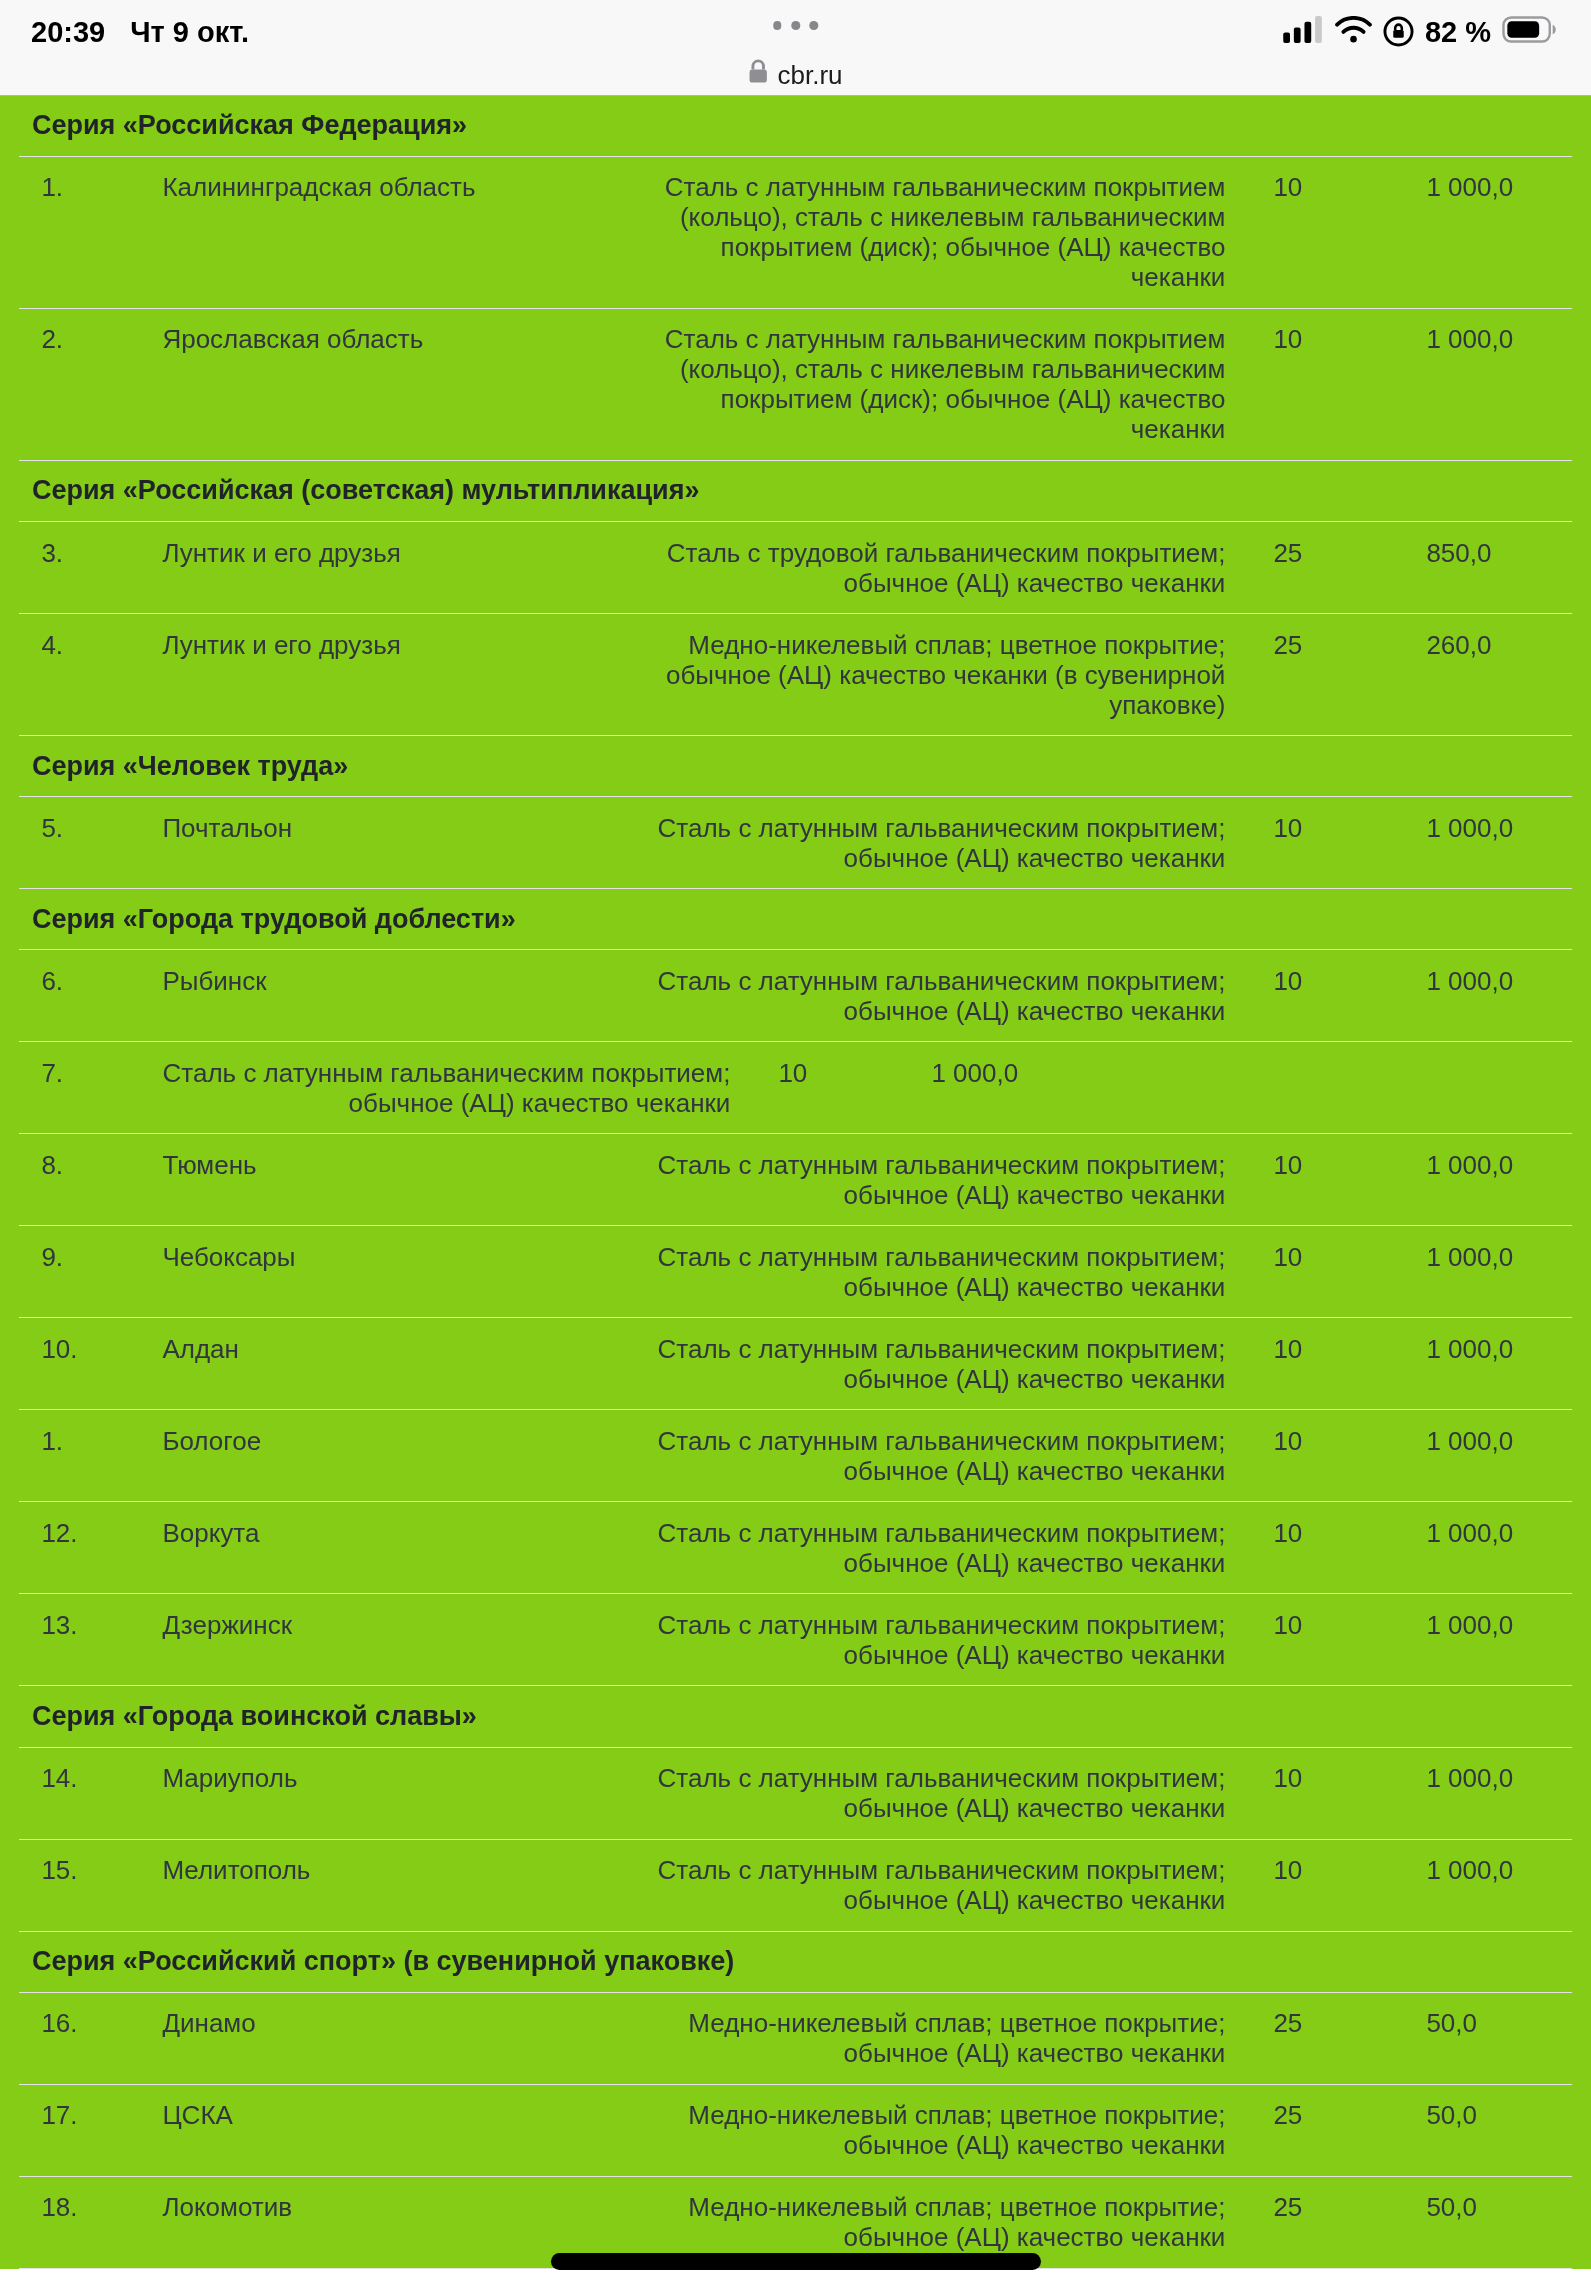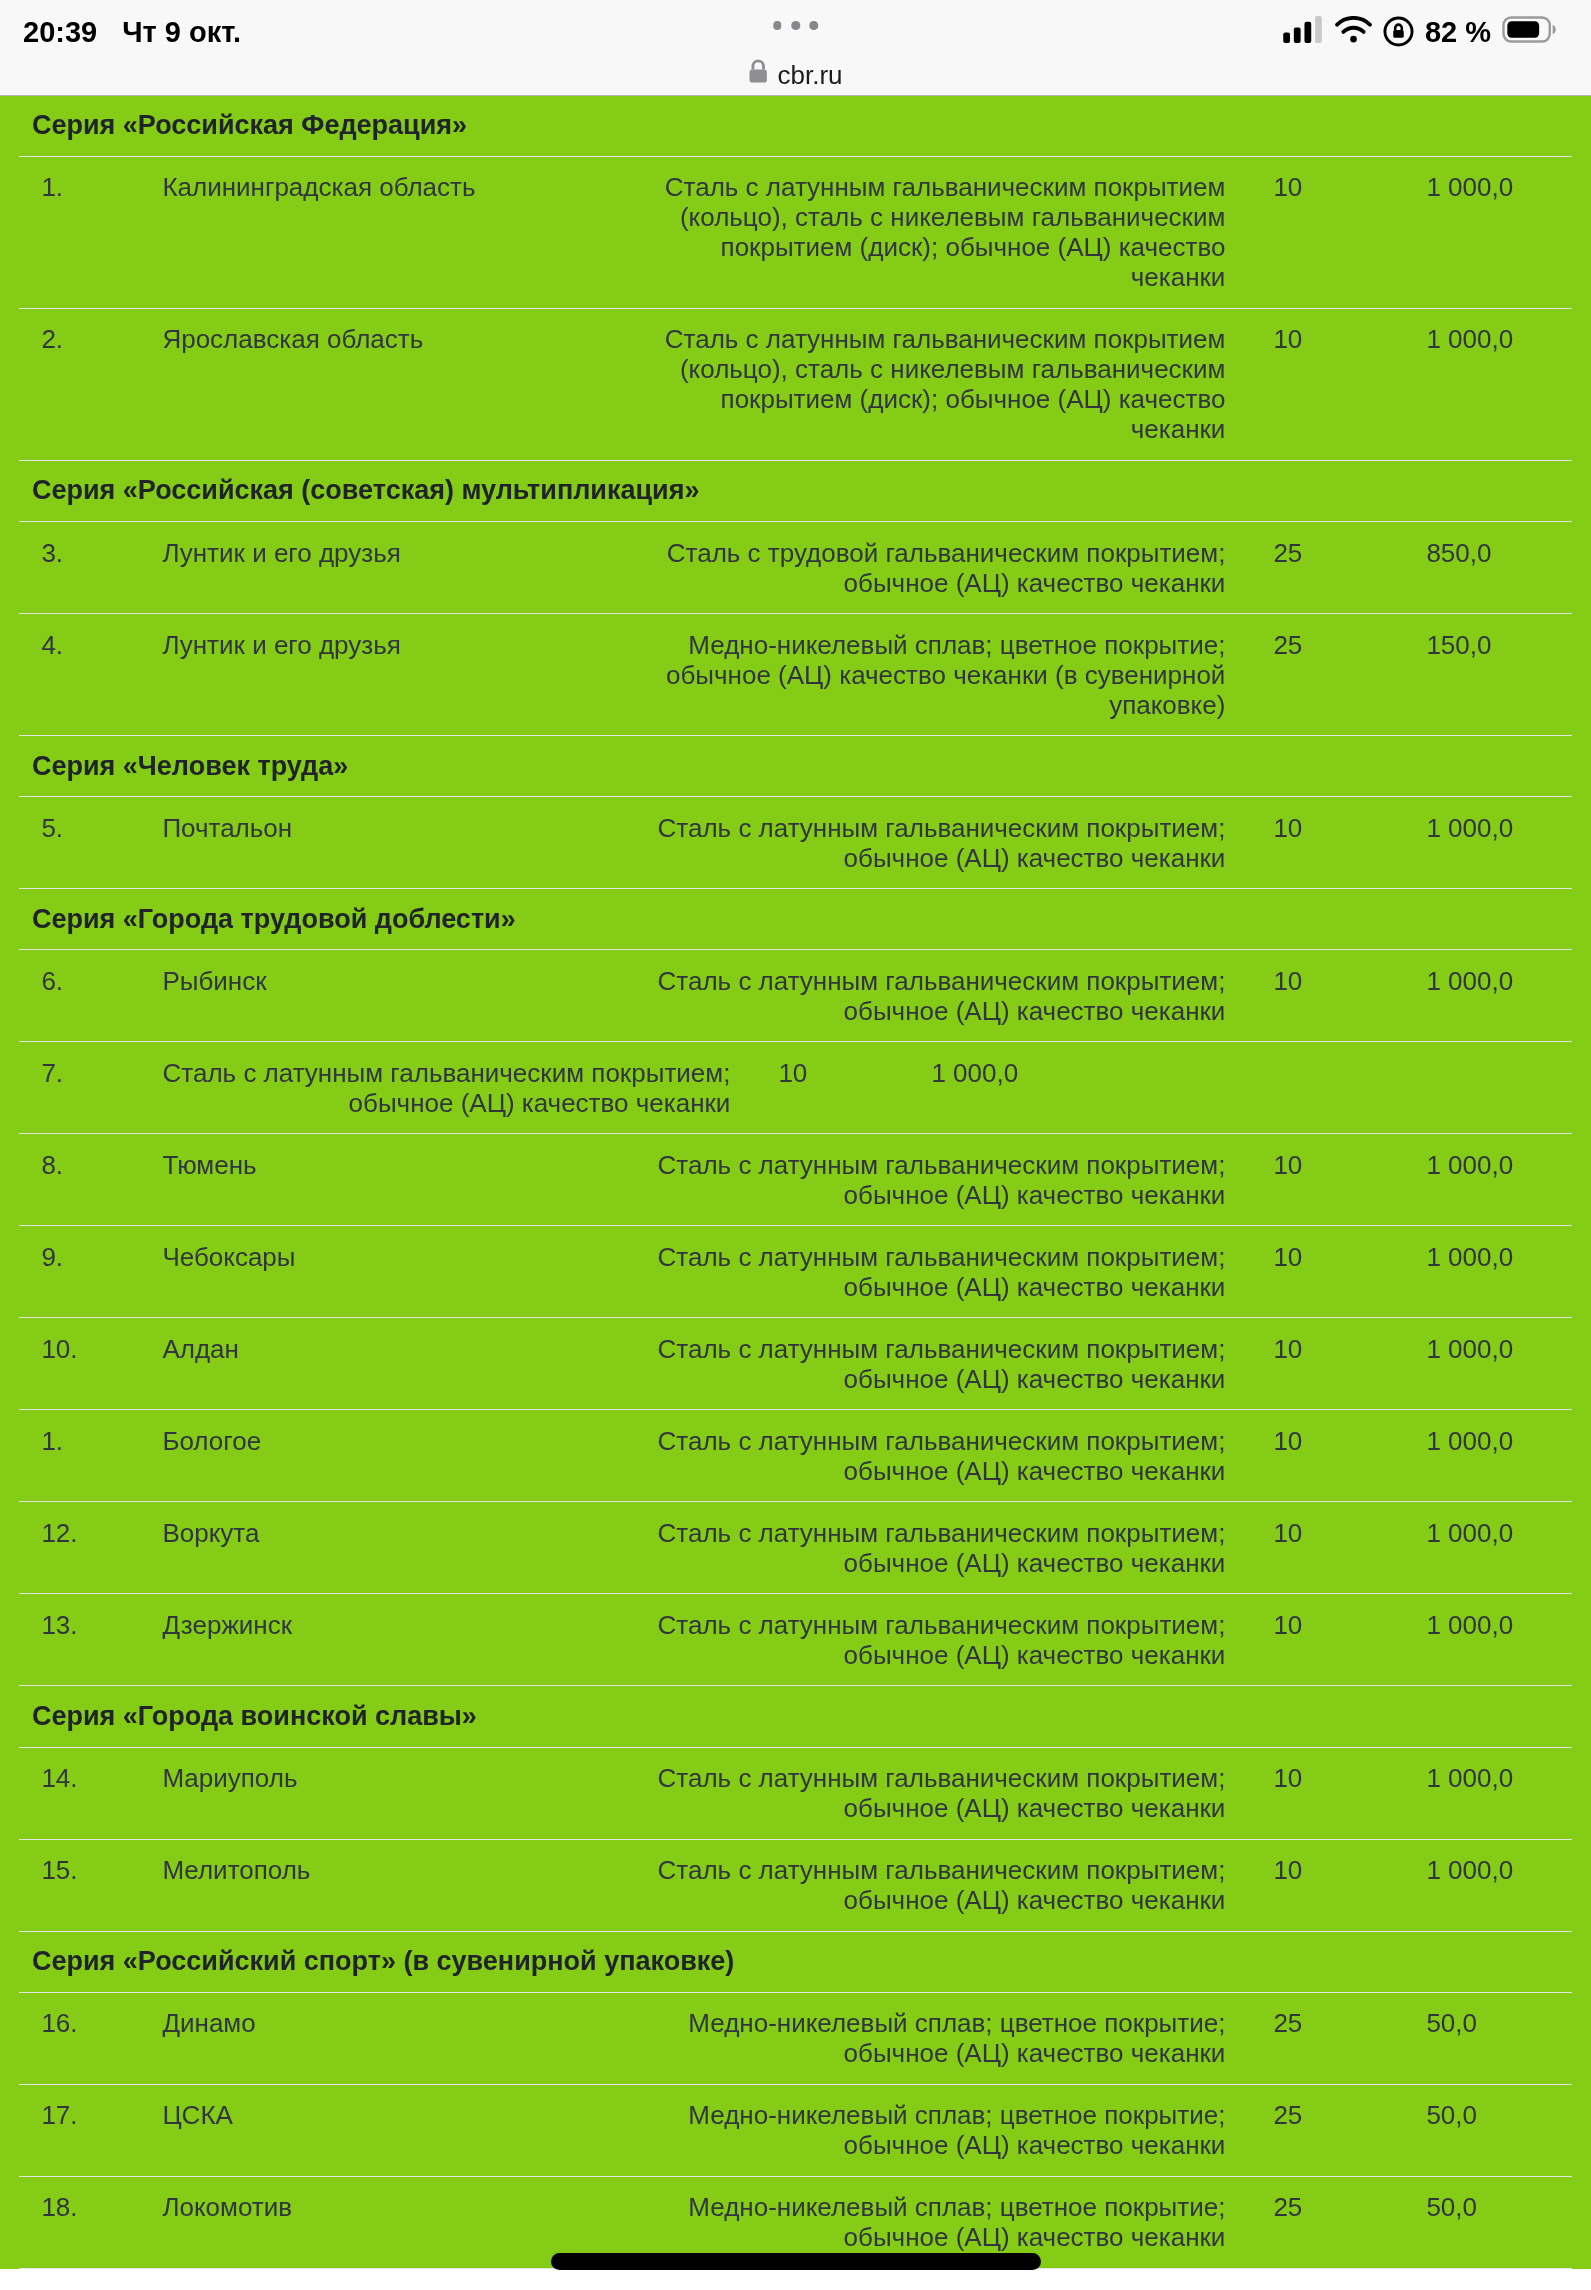--- a/index.html
+++ b/index.html
@@ -8,21 +8,21 @@
     background:#ffffff;overflow:hidden;
     font-family:"Liberation Sans", sans-serif;
     -webkit-font-smoothing:antialiased;
   }
   
   .chrome{background:#f8f8f8;border-bottom:1.9px solid #b4b4b6;}
   .statusbar{
     position:relative;height:50px;display:flex;align-items:center;
     padding:7.8px 33px 0 23px;font-size:29px;font-weight:700;color:#000;
   }
-  .sb-time{margin-right:25px;}
+  .sb-time{margin-right:25px;margin-left:8px;}
   .sb-dots{
     position:absolute;left:50%;top:21.3px;transform:translateX(-50%);
     display:flex;gap:9.7px;
   }
   .sb-dots i{width:8.7px;height:8.7px;border-radius:50%;background:#87878c;display:block;}
   .sb-right{margin-left:auto;display:flex;align-items:flex-start;gap:11px;font-weight:600;}
   .sb-right svg{display:block;}
   
   .urlbar{
     height:33px;display:flex;align-items:flex-end;justify-content:center;
@@ -140,21 +140,21 @@
     <div class="c-desc">Сталь с трудовой гальваническим покрытием; обычное (АЦ) качество чеканки</div>
     <div class="c-denom">25</div>
     <div class="c-mint">850,0</div>
   </div>
 
   <div class="row">
     <div class="c-num">4.</div>
     <div class="c-name">Лунтик и его друзья</div>
     <div class="c-desc">Медно-никелевый сплав; цветное покрытие; обычное (АЦ) качество чеканки (в сувенирной упаковке)</div>
     <div class="c-denom">25</div>
-    <div class="c-mint">150,0</div>
+    <div class="c-mint">260,0</div>
   </div>
 </div>
   </section>
 
   <section>
     <h2 class="section-title">Серия «Человек труда»</h2>
     <div class="rows">
   <div class="row">
     <div class="c-num">5.</div>
     <div class="c-name">Почтальон</div>

